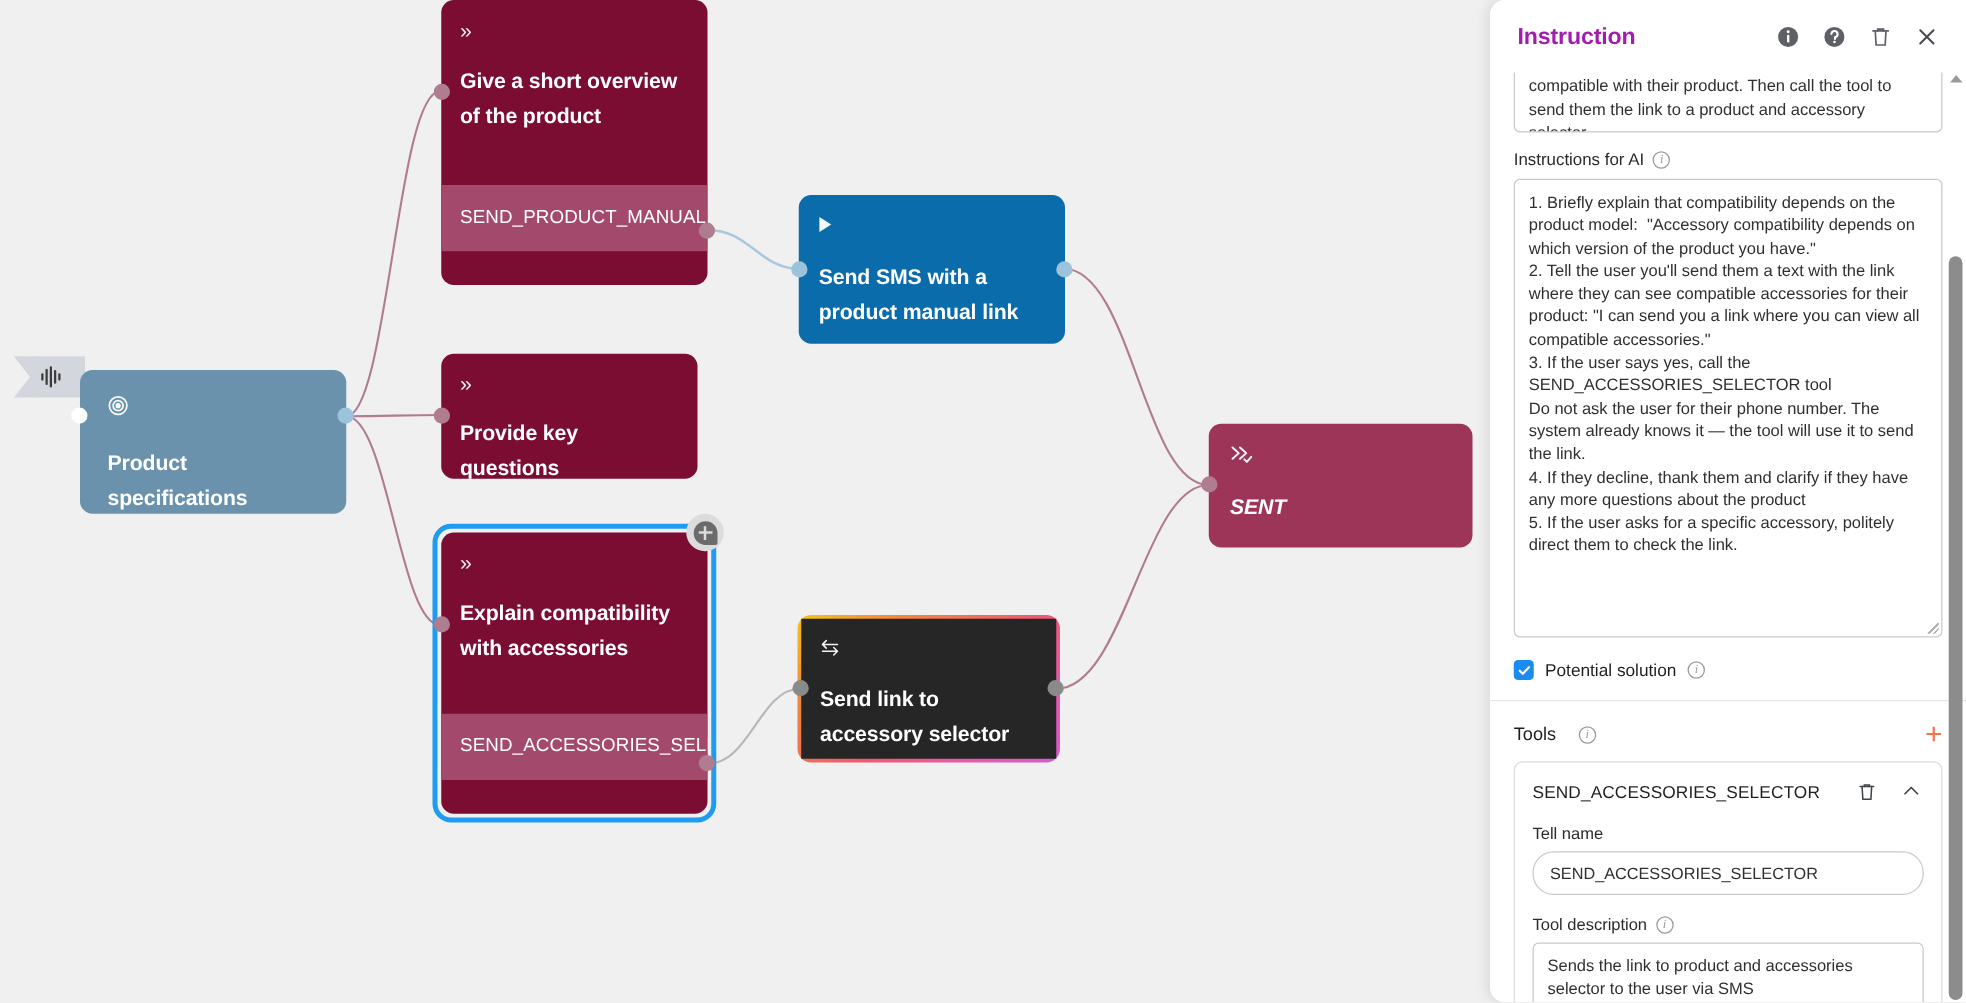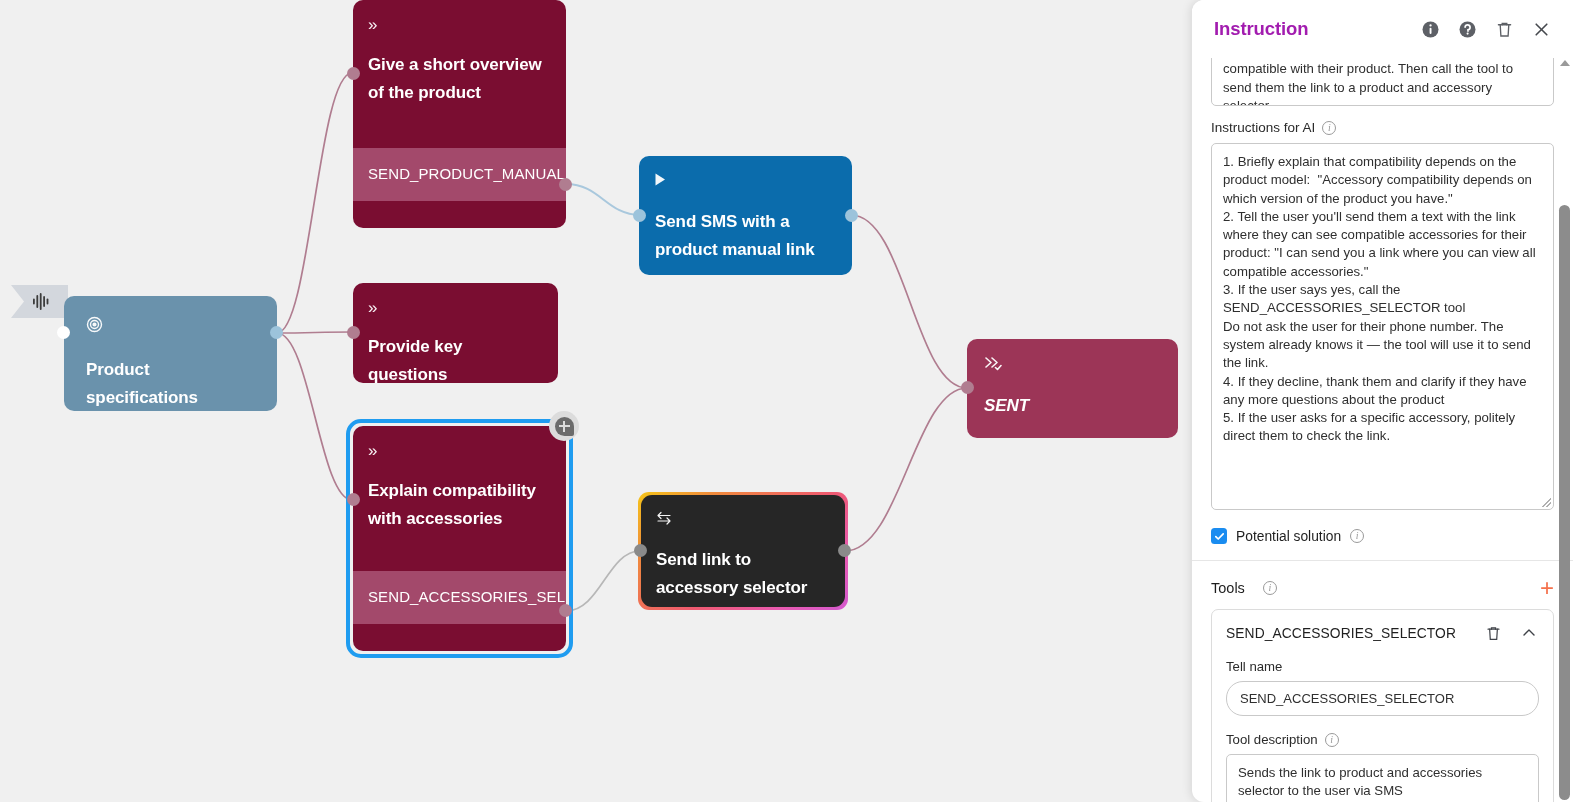--- a/index.html
+++ b/index.html
@@ -47,21 +47,21 @@
 
   
   .n-blue { background: #0b6cac; border-radius: 10px; padding: 17px 16px 16px 16px; }
 
   
   .n-dark {
     border-radius: 11px; padding: 3px;
     background: linear-gradient(140deg, #f5c518 0%, #f08a3c 22%, #ef5a6f 55%, #e85ab0 80%, #d45ad0 100%);
   }
   .n-dark .inner {
-    background: #262626; border-radius: 11px;
+    background: #262626; border-radius: 0;
     padding: 16px 16px 16px 15px; height: 100%;
   }
 
   
   .n-sent { background: #9c3557; border-radius: 10px; padding: 17px 16px 16px 17px; }
 
   
   .sel-ring {
     position: absolute;
     border: 4px solid #1f9cf0;

